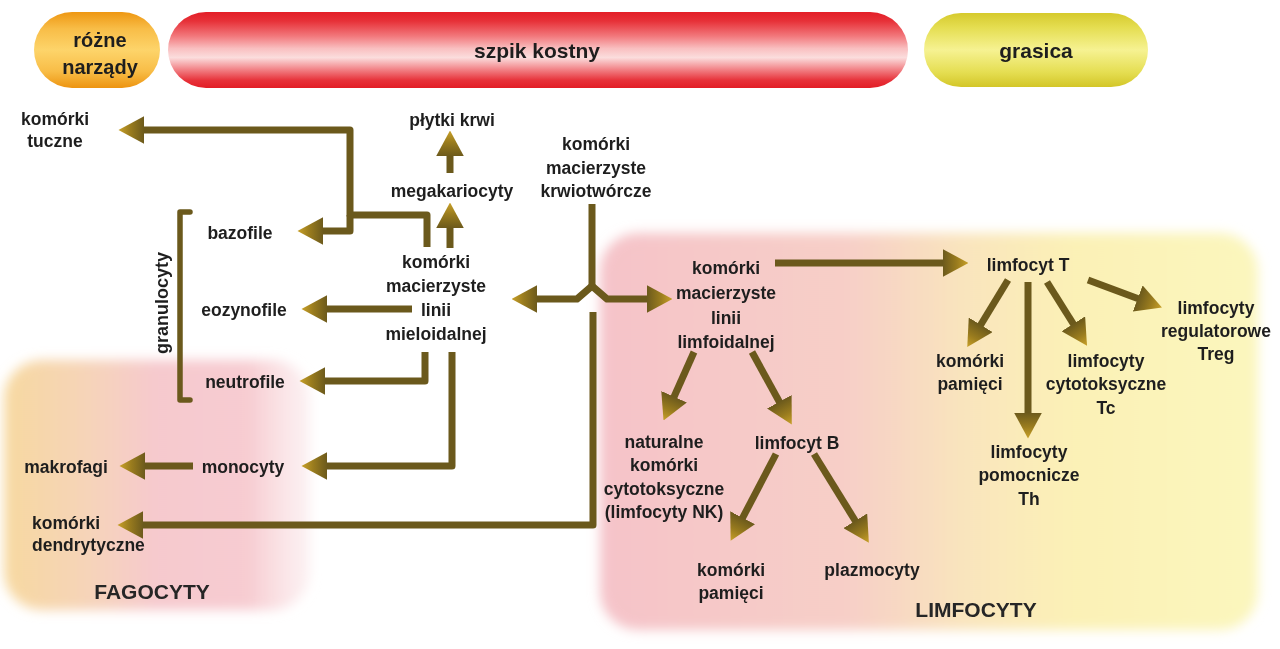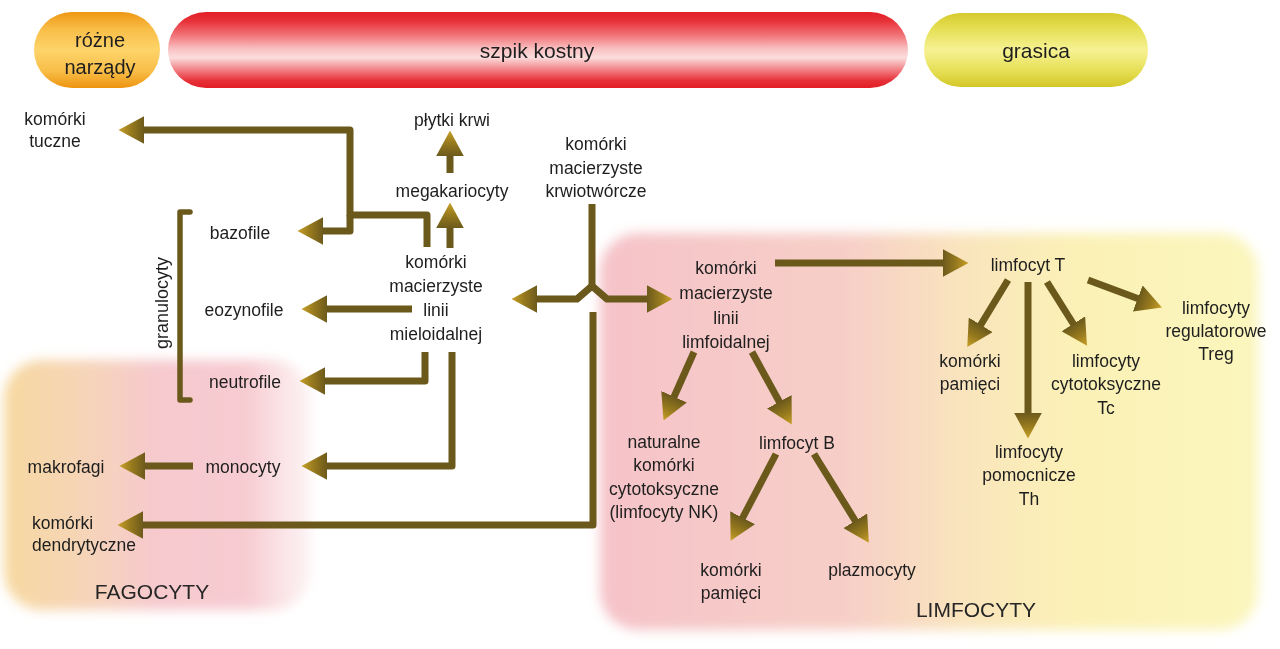--- a/index.html
+++ b/index.html
@@ -1,17 +1,17 @@
 <!DOCTYPE html>
 <html><head>
 <meta charset="utf-8">
 <style>
   html,body{margin:0;padding:0;background:#ffffff;}
   body{width:1280px;height:649px;overflow:hidden;}
-  .stage{position:relative;width:1280px;height:649px;font-family:"Liberation Sans",sans-serif;}
+  .stage{position:relative;width:1280px;height:649px;font-family:"Liberation Sans",sans-serif;font-weight:bold;}
   svg text{font-family:"Liberation Sans",sans-serif;fill:#1e1e1e;font-size:17.5px;text-anchor:middle;}
   svg text.pill{font-size:20px;}
   svg text.pill-big{font-size:21px;}
   svg text.section{font-size:21px;fill:#262626;}
   svg text.vert{font-size:18px;}
   svg text.start{text-anchor:start;}
   .wire{stroke:#6b591c;stroke-width:7;fill:none;stroke-linejoin:round;}
   .bracket{stroke:#6b591c;stroke-width:5.5;fill:none;stroke-linecap:round;stroke-linejoin:round;}
 </style>
 </head>

